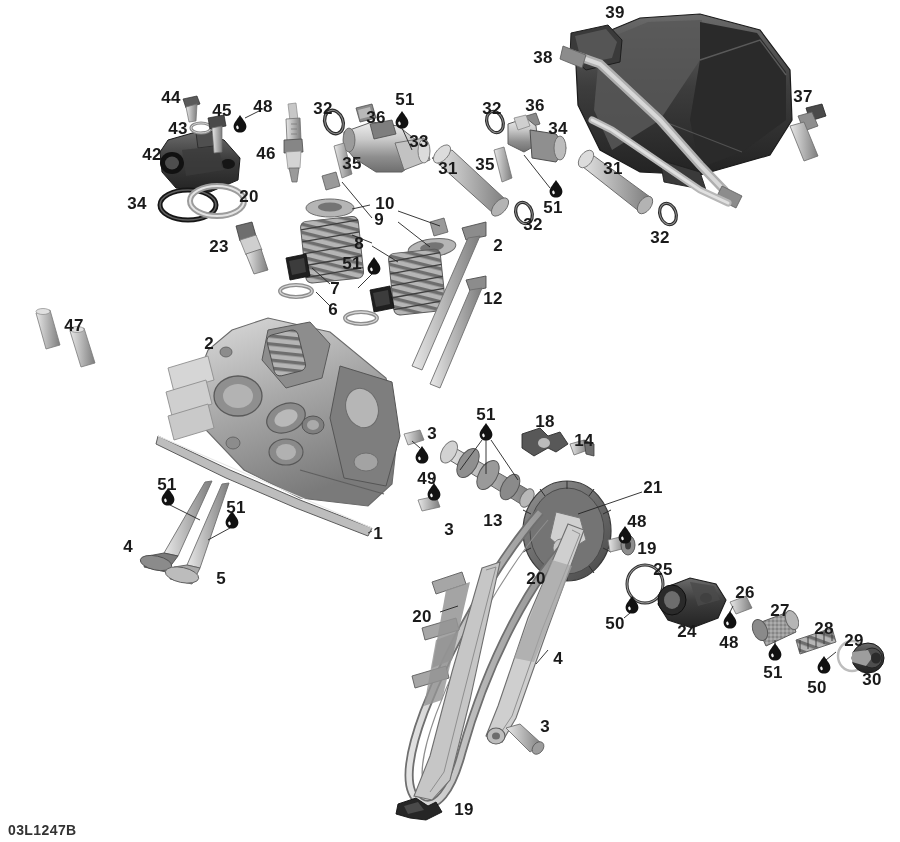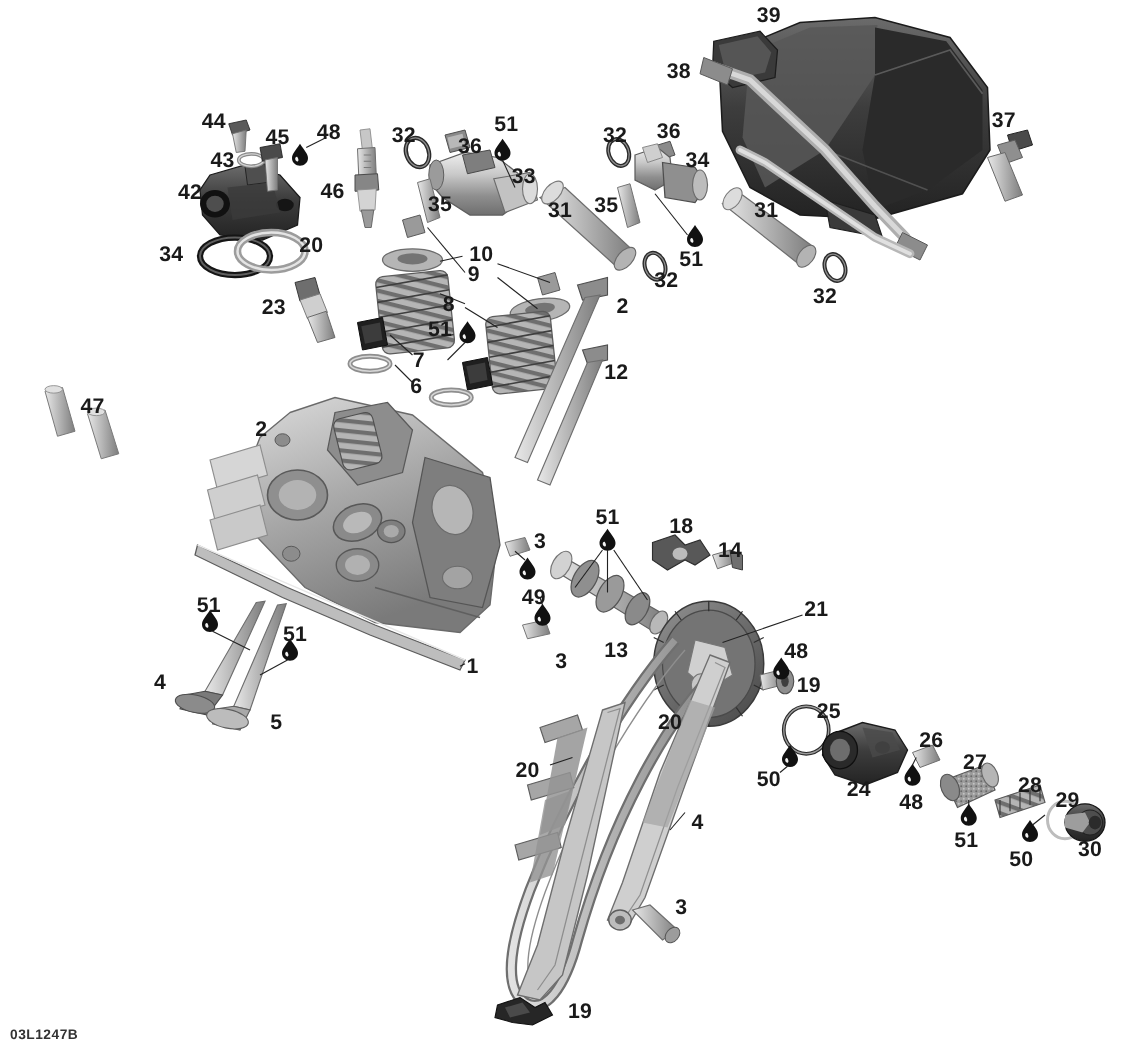--- a/index.html
+++ b/index.html
@@ -26,21 +26,21 @@
     letter-spacing:0.2px;
     line-height:1;
     white-space:nowrap;
     transform:translate(-50%,-50%);
     user-select:none;
   }
   .code{
     position:absolute;
     left:8px;top:822px;
     font-family:"Liberation Sans", sans-serif;
-    font-size:11px;
+    font-size:14px;
     font-weight:700;
     color:#333;
     letter-spacing:0.4px;
     white-space:nowrap;
   }
 </style>
 </head>
 <body>
 
 <div id="stage">

